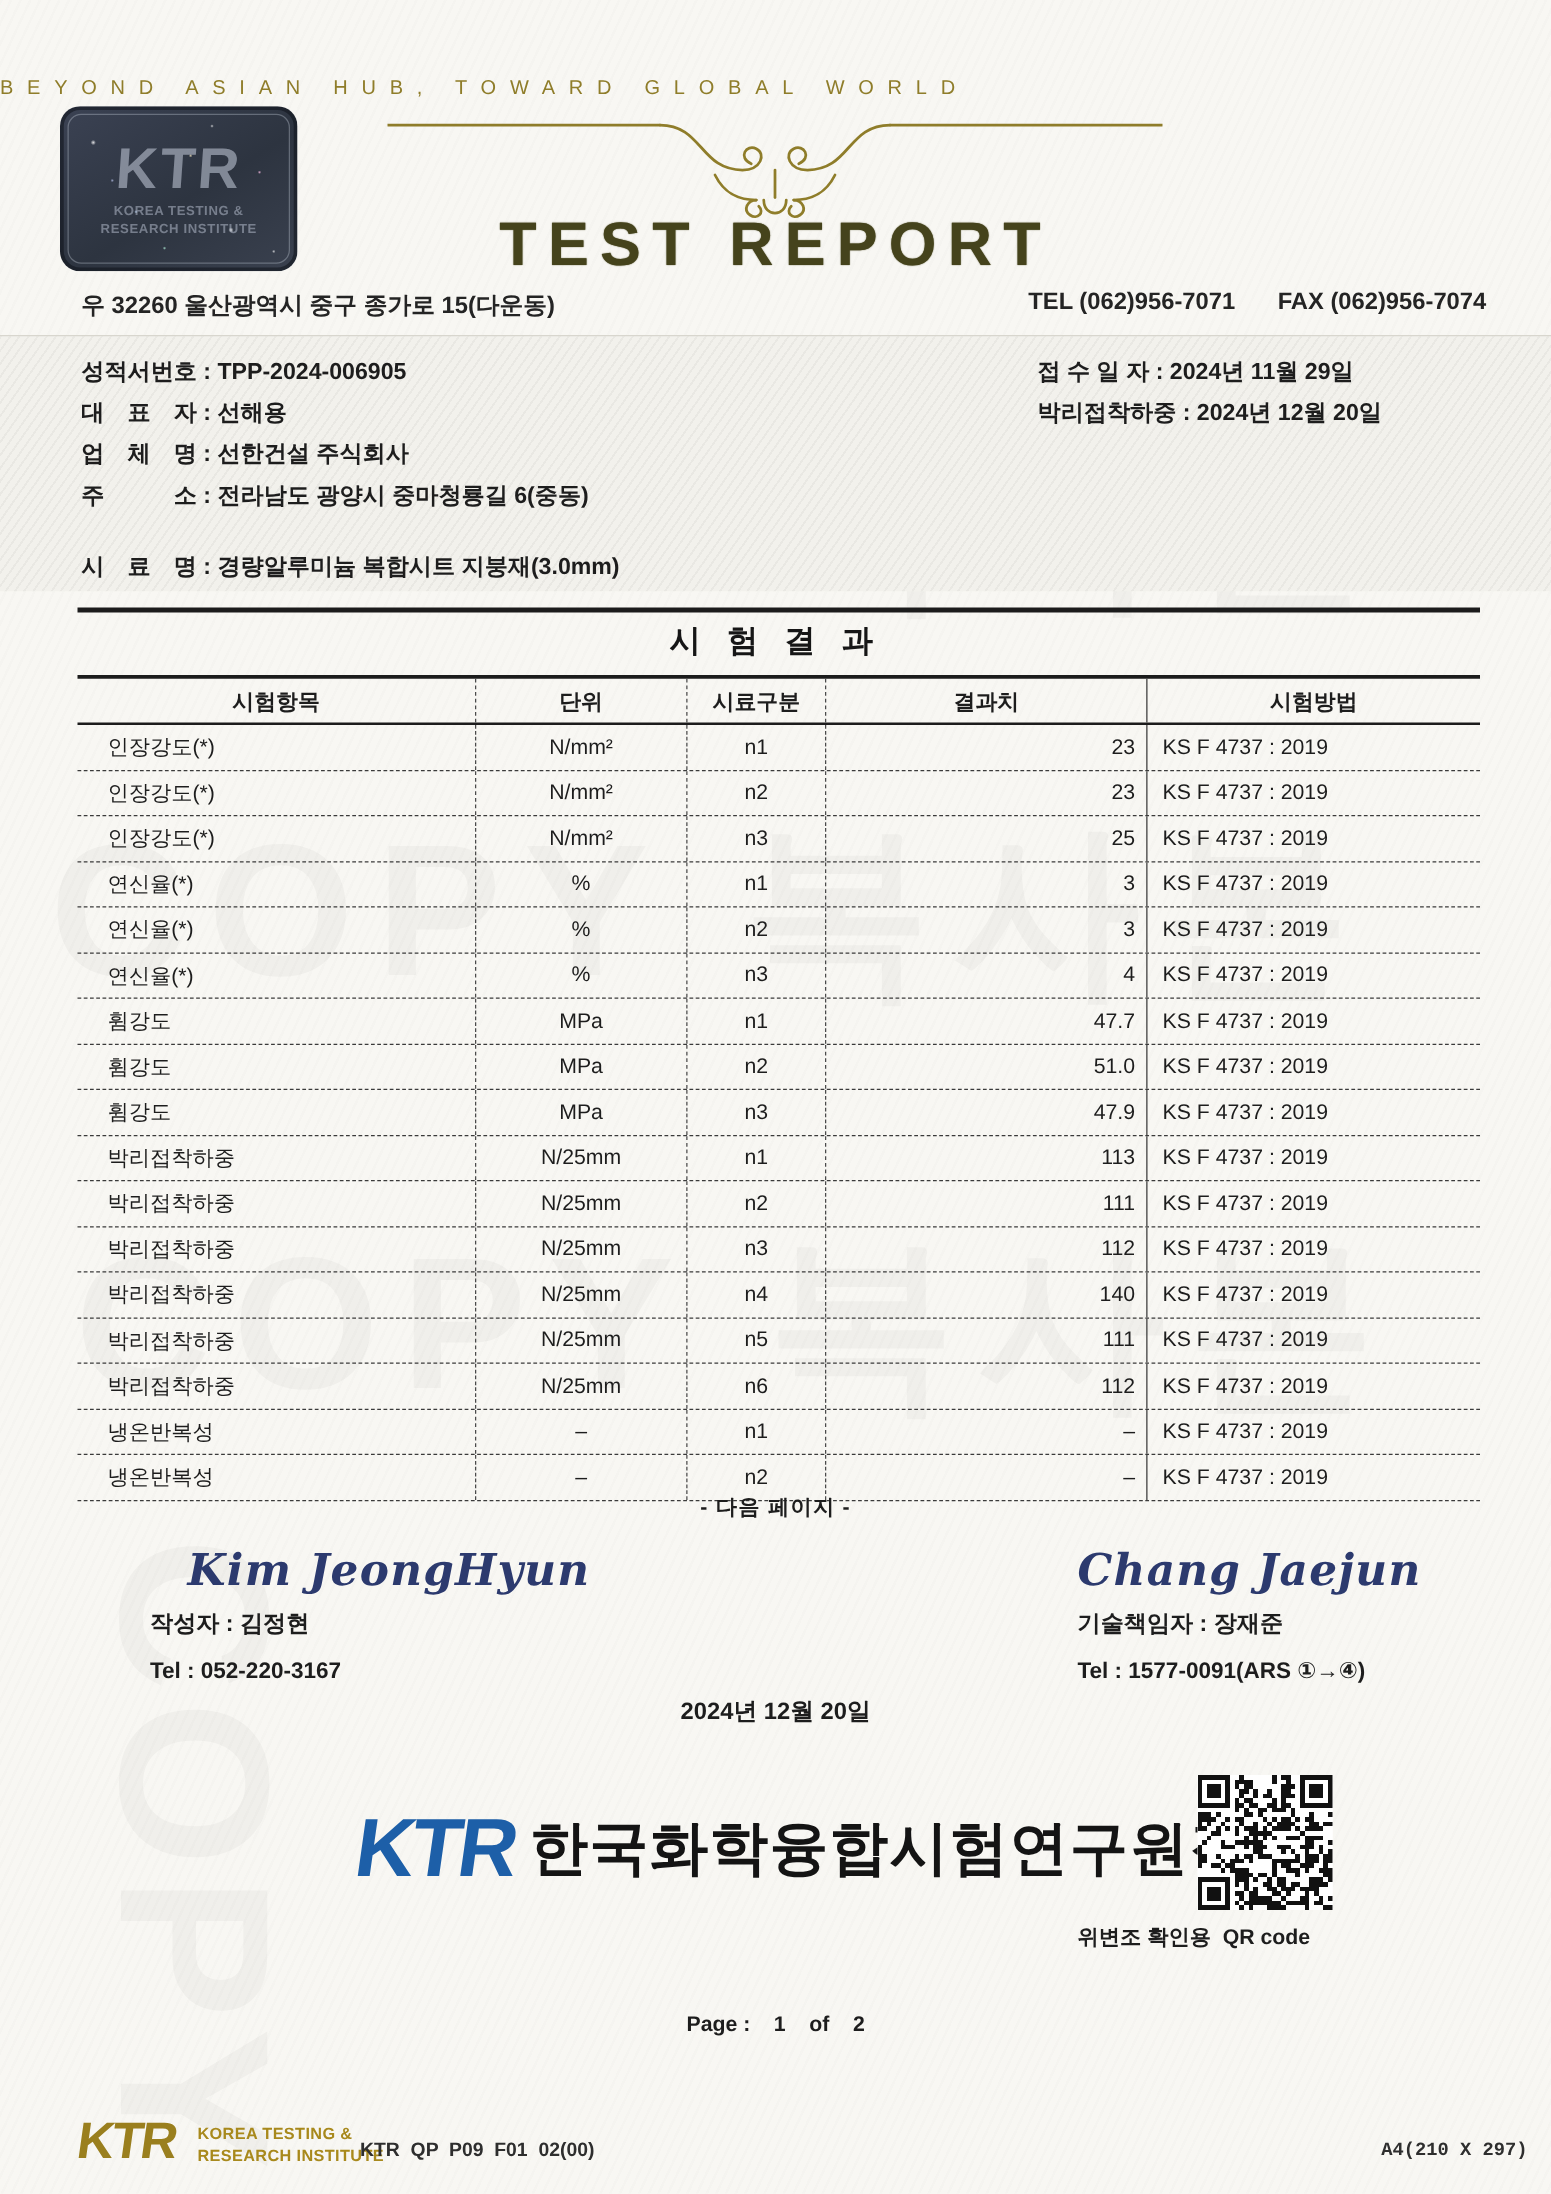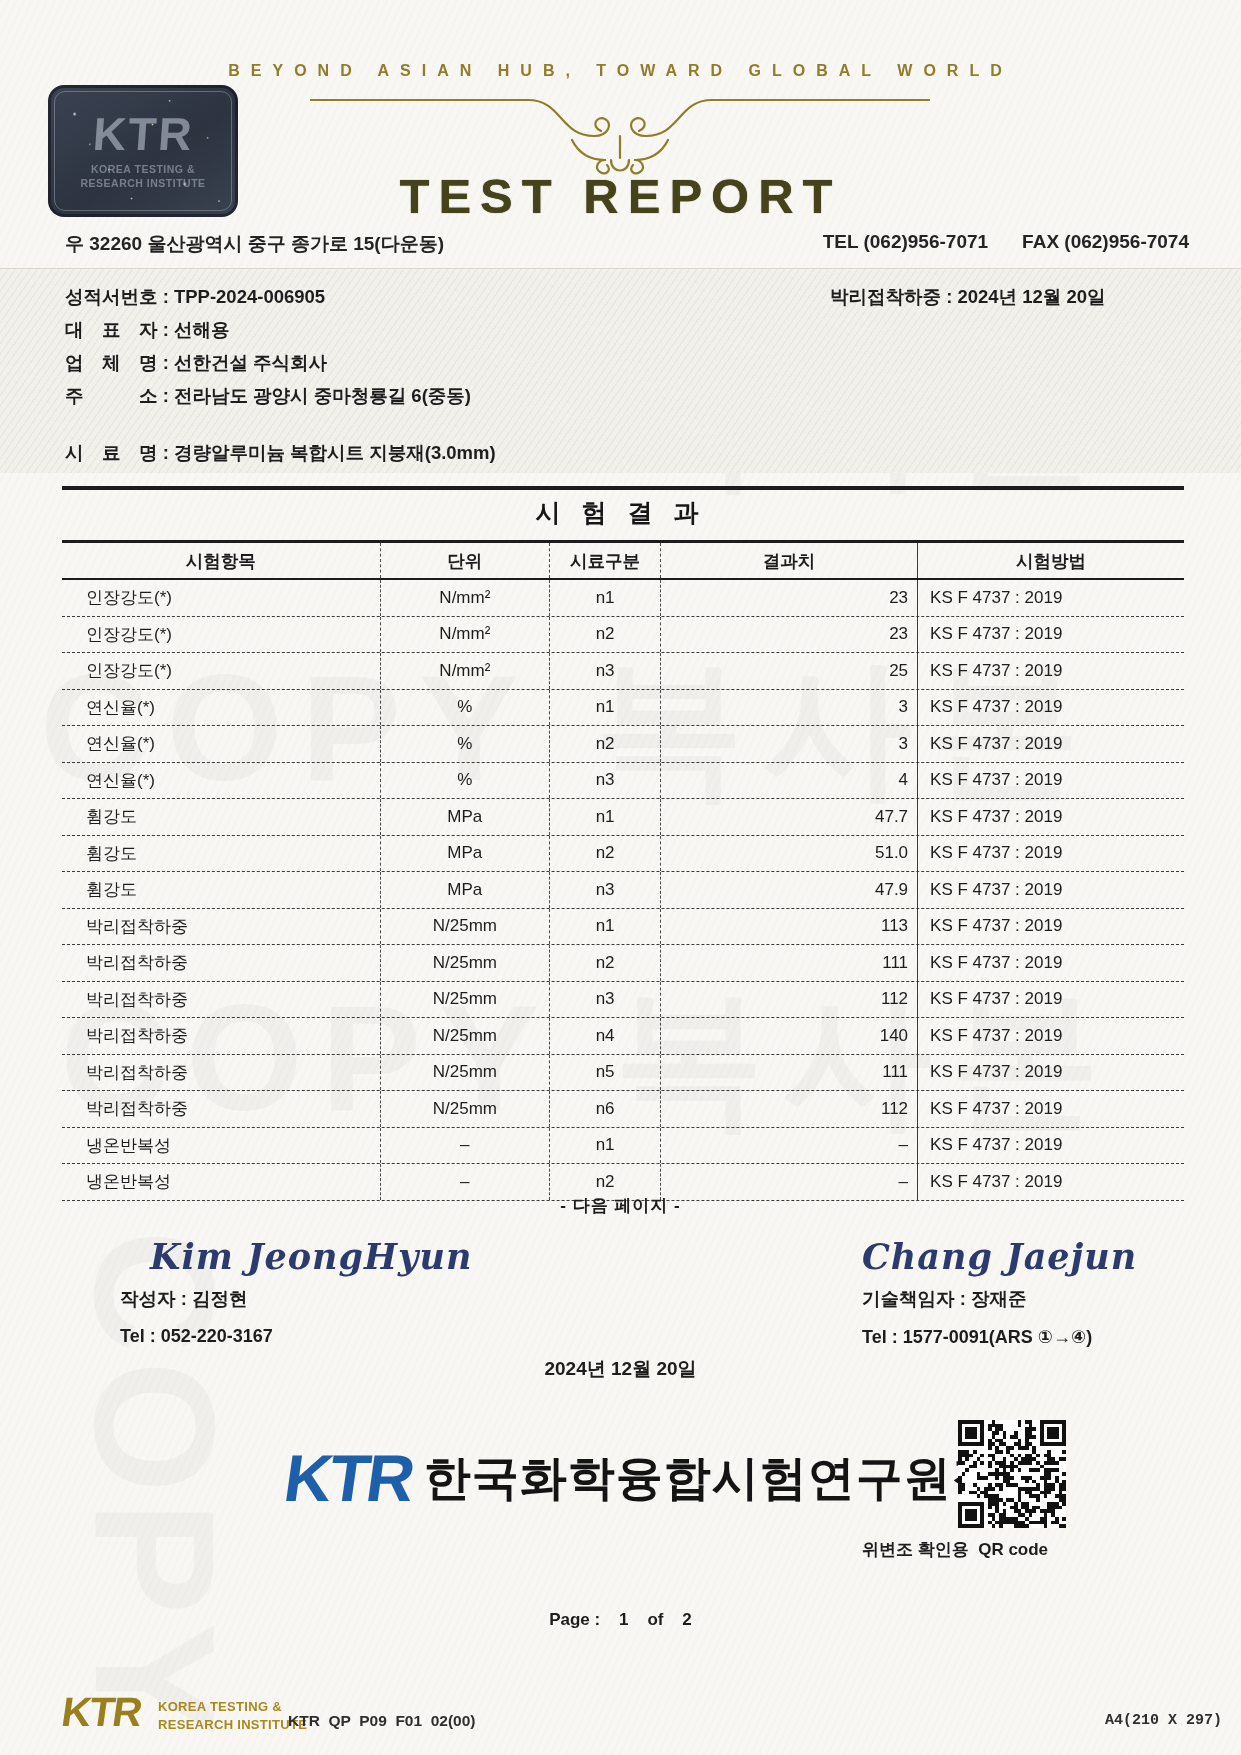--- a/index.html
+++ b/index.html
@@ -41,22 +41,22 @@
     box-shadow:inset 0 0 0 3px rgba(15,18,26,.55);
     display:flex;flex-direction:column;align-items:center;justify-content:center;
   }
   .hologram .inner-border{position:absolute;inset:6px;border:1px solid rgba(200,208,222,.35);border-radius:11px;}
   .hologram .ktr-big{font-size:46px;font-weight:900;letter-spacing:2px;
     color:rgba(198,206,220,.55);line-height:1;transform:skewX(-4deg);}
   .hologram .holo-sub{font-size:10.5px;font-weight:700;color:rgba(190,198,214,.5);
     letter-spacing:.5px;line-height:1.3;text-align:center;margin-top:6px;}
 
   .tagline{
-    position:absolute;top:62px;left:0;width:100%;text-align:center;
-    font-size:16px;font-weight:700;letter-spacing:11px;color:#8f7d2a;
+    position:absolute;top:62px;left:0;width:100%;text-align:left;
+    font-size:16px;font-weight:400;letter-spacing:11px;color:#8f7d2a;
   }
   .ornament{position:absolute;top:90px;left:310px;}
 
   .report-title{
     position:absolute;top:168px;left:0;width:100%;text-align:center;
     font-size:49px;font-weight:900;letter-spacing:9px;color:#45431c;
     text-shadow:0 0 1px #45431c;
   }
 
   .addr-row{position:absolute;top:231px;left:65px;right:52px;display:flex;
@@ -182,20 +182,21 @@
 </div>
 
 <div class="meta-band"></div>
 <div class="meta-left">
   <div class="meta-row">성적서번호 : TPP-2024-006905</div>
   <div class="meta-row">대　표　자 : 선해용</div>
   <div class="meta-row">업　체　명 : 선한건설 주식회사</div>
   <div class="meta-row">주　　　소 : 전라남도 광양시 중마청룡길 6(중동)</div>
 </div>
 <div class="meta-right">
+  <div class="meta-row">접 수 일 자 : 2024년 11월 29일</div>
   <div class="meta-row">박리접착하중 : 2024년 12월 20일</div>
 </div>
 <div class="sample-row">시　료　명 : 경량알루미늄 복합시트 지붕재(3.0mm)</div>
 
 <div class="thick-line line-a"></div>
 <div class="section-title">시 험 결 과</div>
 <div class="thick-line line-b"></div>
 
 <div class="results-table">
   <div class="t-header">

